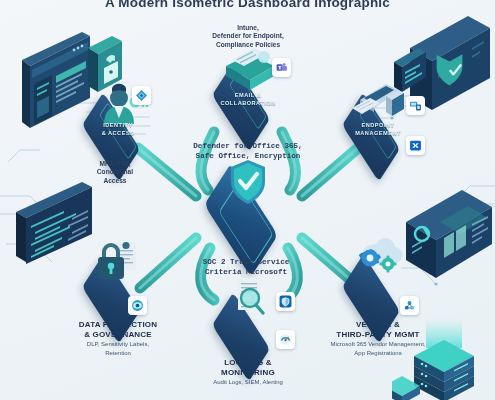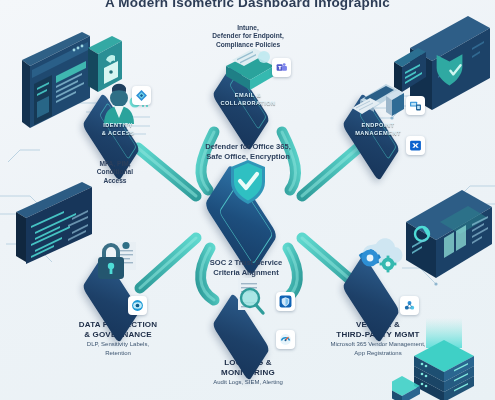--- a/index.html
+++ b/index.html
@@ -55,21 +55,21 @@
     font-size:8px; font-weight:bold; color:#20304a;
     line-height:10px; letter-spacing:.2px;
   }
   .cap-sub{
     font-size:6px; color:#3d5570; line-height:7.5px; margin-top:1px;
   }
   .midtext{
     position:absolute; width:150px; text-align:center;
     font-size:6.6px; color:#2c3f5c; line-height:8.4px; font-weight:600;
   }
-  .midtext.big{ font-size:7.6px; line-height:9.6px; width:170px; }
+  .midtext.big{ font-size:7.6px; line-height:9.6px; width:170px;font-family:Liberation Mono, monospace; }
 
   
   .badge{
     position:absolute; width:19px; height:19px; border-radius:4px;
     background:#fff; box-shadow:0 1px 3px rgba(30,55,90,.3);
     display:flex; align-items:center; justify-content:center;
   }
   .badge svg{ width:13px; height:13px; display:block; }
 
   
@@ -413,21 +413,21 @@
       <div class="glow" style="left:24px;top:16px;width:62px;height:62px;border:1.4px solid rgba(94,230,220,.75);border-radius:6px;"></div>
       <svg class="emb" style="left:36px;top:-18px" width="42" height="48" viewBox="0 0 42 48">
         <path d="M21,2 L38,9 L38,24 C38,34 30,42 21,46 C12,42 4,34 4,24 L4,9 Z" fill="#2f96b8"></path>
         <path d="M21,5 L35,11 L35,24 C35,32 28,39 21,42.6 C14,39 7,32 7,24 L7,11 Z" fill="#2fc0c2"></path>
         <path d="M13,23 L19,30 L30,16" stroke="#eafcf9" stroke-width="4.2" fill="none" stroke-linecap="round" stroke-linejoin="round"></path>
       </svg>
     </div>
   </div>
   <div class="midtext big" style="left:161px;top:258px">
     <div>SOC 2 Trust Service</div>
-    <div>Criteria Alignment</div>
+    <div>Criteria Microsoft</div>
   </div>
 
   <div class="node" style="left:62px;top:262px;">
     <div class="plat">
       <div class="top"></div>
       <svg class="emb" style="left:16px;top:-26px" width="62" height="52" viewBox="0 0 62 52">
         <path d="M28,6 L48,6 L48,34 L28,34 Z" fill="#e8eff4"></path>
         <g fill="#9fb6c7">
           <rect x="31" y="14" width="14" height="1.4"></rect>
           <rect x="31" y="18" width="14" height="1.4"></rect>

